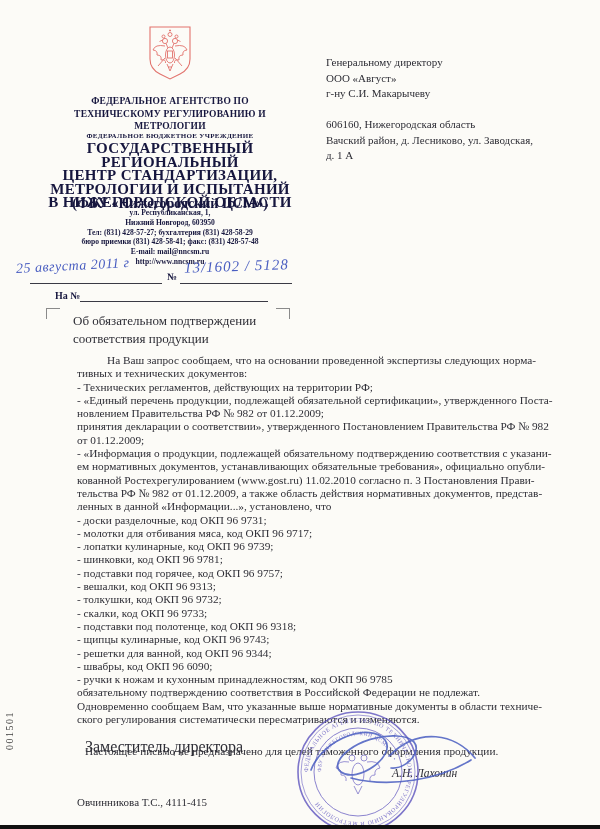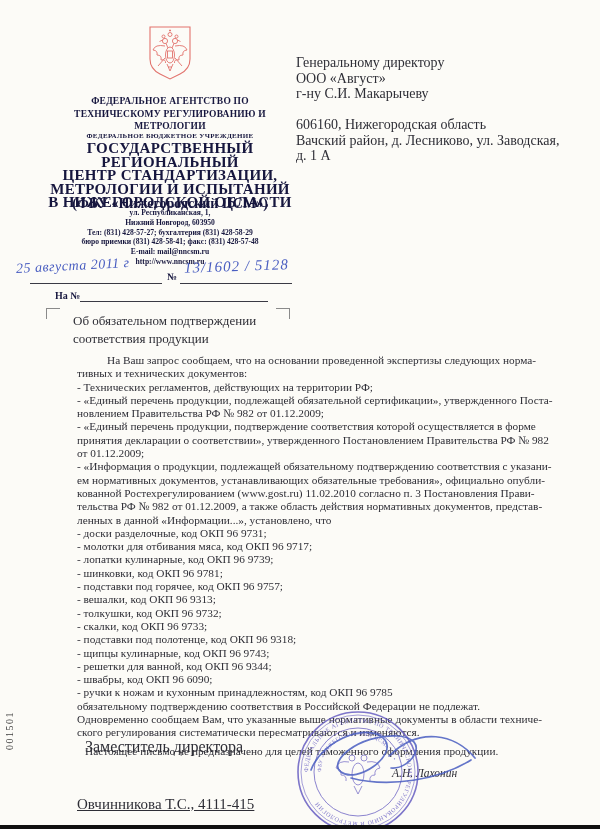--- a/index.html
+++ b/index.html
@@ -11,21 +11,21 @@
   
   .hdr{position:absolute;left:30px;top:0;width:280px;text-align:center;color:#16163e;}
   .emblem{position:absolute;left:117px;top:25px;width:46px;height:56px;}
   .agency{position:absolute;top:95px;left:0;width:100%;font-weight:bold;font-size:9.5px;line-height:12.5px;white-space:pre-line;letter-spacing:.2px;}
   .orgtype{position:absolute;top:132px;left:0;width:100%;font-weight:bold;font-size:7px;letter-spacing:.3px;}
   .orgname{position:absolute;top:142px;left:0;width:100%;font-weight:bold;font-size:15px;line-height:13.5px;white-space:pre-line;letter-spacing:.3px;}
   .orgshort{position:absolute;top:196px;left:0;width:100%;font-weight:bold;font-size:14px;}
   .contacts{position:absolute;top:208px;left:0;width:100%;font-weight:bold;font-size:7.6px;}
   .c-line{min-height:9.8px;line-height:9.8px;white-space:nowrap;}
   
-  .recipient{position:absolute;left:296px;top:55px;width:270px;font-size:14px;}
+  .recipient{position:absolute;left:326px;top:55px;width:270px;font-size:11px;}
   .r-line{min-height:15.5px;line-height:15.5px;white-space:nowrap;}
   
   .dline1{position:absolute;left:30px;top:269px;width:132px;border-bottom:1px solid #3a3a44;height:14px;}
   .no-label{position:absolute;left:167px;top:271px;font-size:10px;font-weight:bold;color:#16163e;}
   .dline2{position:absolute;left:180px;top:269px;width:112px;border-bottom:1px solid #3a3a44;height:14px;}
   .hand{font-style:italic;color:#4a5ec1;white-space:nowrap;}
   .hw-date{position:absolute;left:16px;top:258px;font-size:14px;transform:rotate(-3deg);letter-spacing:.5px;}
   .hw-num{position:absolute;left:184px;top:258px;font-size:15px;transform:rotate(-2deg);letter-spacing:1px;}
   .onno{position:absolute;left:55px;top:290px;font-size:10px;font-weight:bold;color:#16163e;}
   .onno-line{position:absolute;left:80px;top:288px;width:188px;border-bottom:1px solid #3a3a44;height:13px;}
@@ -35,21 +35,21 @@
   .corner.r{left:276px;top:308px;border-right:1px solid #8a8a8a;border-top:1px solid #8a8a8a;}
   .subject{position:absolute;left:73px;top:312px;width:200px;font-size:13px;line-height:18px;white-space:pre-line;}
   
   .body-text{position:absolute;left:77px;top:354px;width:510px;font-size:11.3px;}
   .b-line{min-height:13.3px;line-height:13.3px;white-space:nowrap;}
   .b-line:first-child{text-indent:30px;font-family:Liberation Serif, serif;}
   .closing{position:absolute;left:85px;top:745px;font-size:11.3px;white-space:nowrap;}
   
   .sig-pos{position:absolute;left:85px;top:738px;font-size:16px;}
   .sig-name{position:absolute;left:392px;top:767px;font-size:11.5px;font-style:italic;}
-  .executor{position:absolute;left:77px;top:796px;font-size:15px;text-decoration:underline;}
+  .executor{position:absolute;left:77px;top:796px;font-size:11px;}
   
   .vertnum{
     position:absolute;left:4px;top:680px;height:70px;
     writing-mode:vertical-rl;transform:rotate(180deg);
     font-size:10px;letter-spacing:1.5px;color:#3c3c3c;font-family:"Liberation Serif",serif;
   }
   .stamp{position:absolute;left:292px;top:706px;width:132px;height:132px;opacity:.82;}
   .signature-ink{position:absolute;left:293px;top:718px;width:190px;height:80px;opacity:.85;}
   .scan-edge{position:absolute;left:0;bottom:0;width:600px;height:4px;background:#101010;}
 </style>
@@ -121,21 +121,20 @@
   <div class="corner r"></div>
   <div class="subject">Об обязательном подтверждении
 соответствия продукции</div>
 
   <div class="body-text">
       <div class="b-line">На Ваш запрос сообщаем, что  на основании проведенной экспертизы следующих норма-</div>
       <div class="b-line">тивных и технических документов:</div>
       <div class="b-line">- Технических регламентов, действующих на территории РФ;</div>
       <div class="b-line">- «Единый перечень продукции, подлежащей обязательной сертификации», утвержденного Поста-</div>
       <div class="b-line">новлением Правительства РФ № 982 от 01.12.2009;</div>
-      <div class="b-line">-  «Единый перечень продукции, подтверждение соответствия которой осуществляется в форме</div>
       <div class="b-line">принятия декларации о соответствии», утвержденного Постановлением Правительства РФ № 982</div>
       <div class="b-line">от 01.12.2009;</div>
       <div class="b-line">- «Информация о продукции, подлежащей обязательному подтверждению соответствия с указани-</div>
       <div class="b-line">ем нормативных документов, устанавливающих обязательные требования», официально опубли-</div>
       <div class="b-line">кованной Ростехрегулированием (www.gost.ru) 11.02.2010 согласно п. 3 Постановления Прави-</div>
       <div class="b-line">тельства РФ № 982 от 01.12.2009, а также область действия нормативных документов, представ-</div>
       <div class="b-line">ленных в данной «Информации...»,  установлено,  что</div>
       <div class="b-line">- доски разделочные, код ОКП 96 9731;</div>
       <div class="b-line">- молотки для отбивания мяса, код ОКП 96 9717;</div>
       <div class="b-line">- лопатки кулинарные, код ОКП 96 9739;</div>

